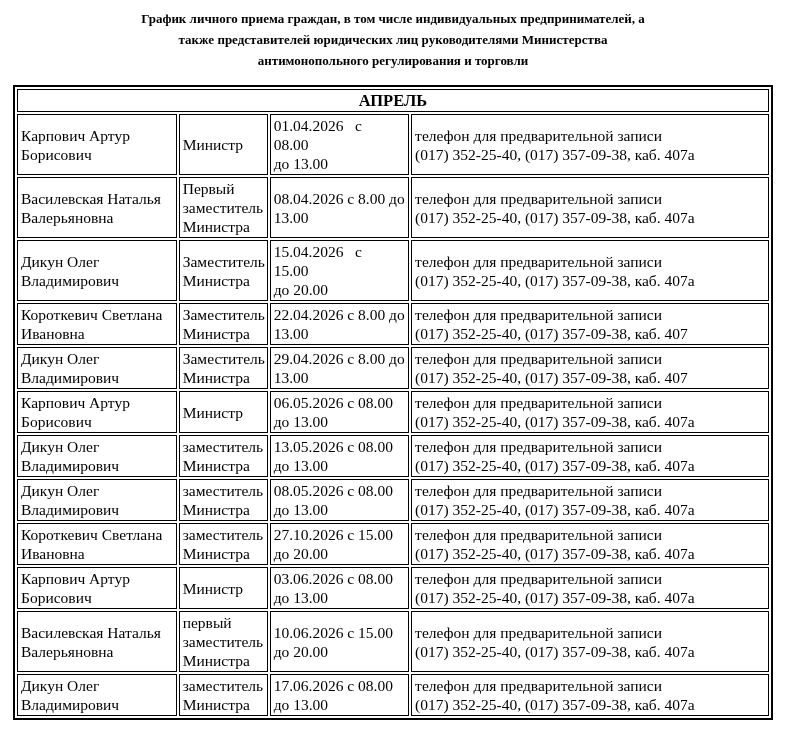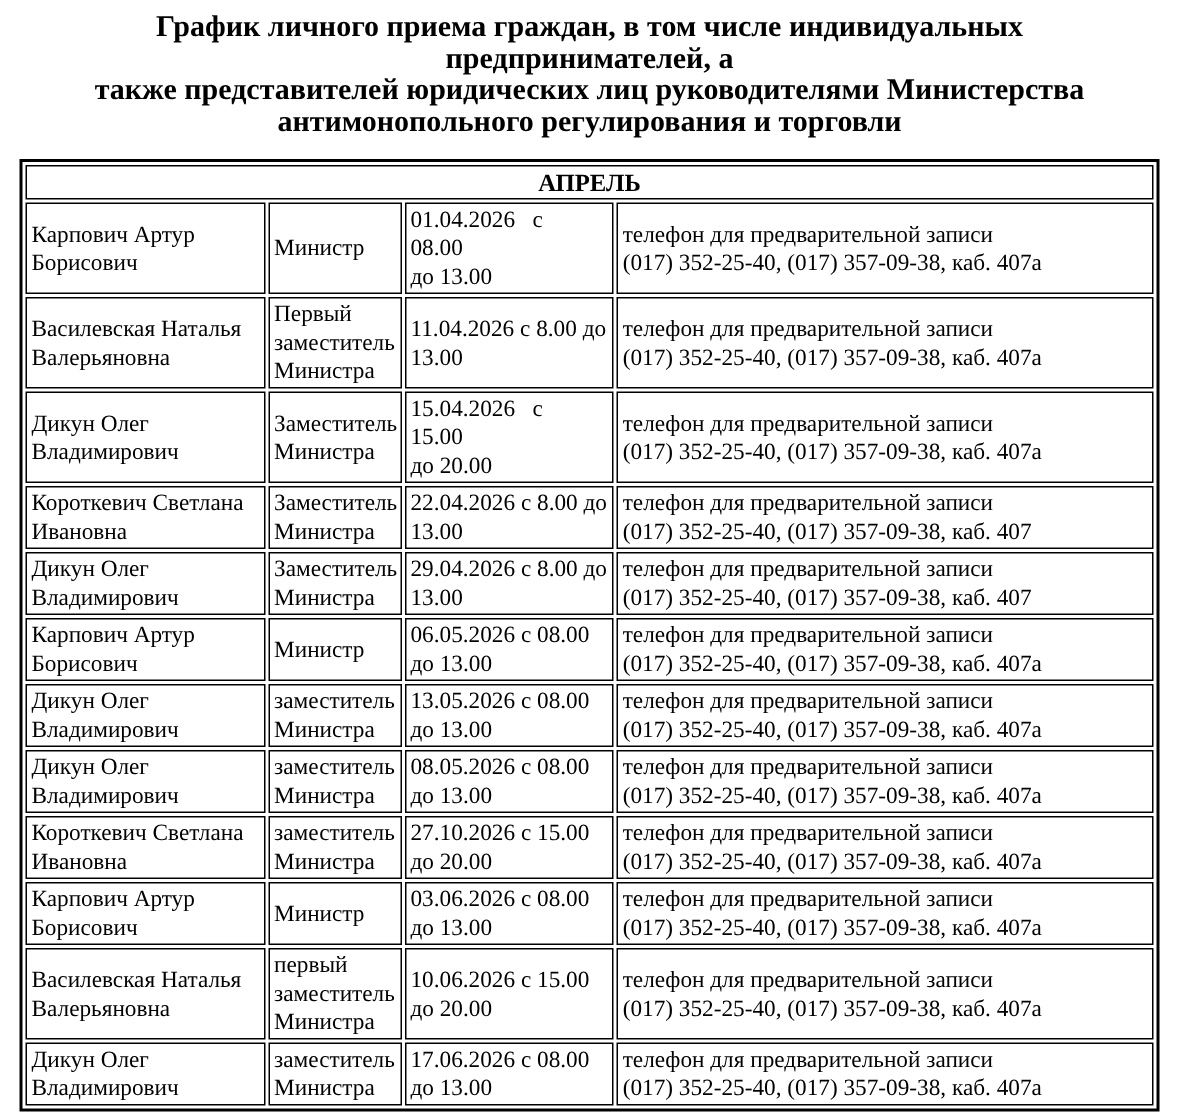--- a/index.html
+++ b/index.html
@@ -14,21 +14,21 @@
   }
   .page {
     width: 786px;
     min-height: 745px;
     background: #ffffff;
   }
   .title {
     padding: 8px 40px 0 40px;
     text-align: center;
     font-weight: bold;
-    font-size: 20px;
+    font-size: 13px;
     line-height: 21px;
     white-space: pre-line;
   }
   table.schedule {
     margin: 14px 0 0 13px;
     width: 760px;
     table-layout: fixed;
     border-collapse: separate;
     border-spacing: 2px;
     border: 2px solid #000000;
@@ -85,21 +85,21 @@
 до 13.00</td>
           <td class="phone-cell">телефон для предварительной записи
 (017) 352-25-40, (017) 357-09-38, каб. 407а</td>
         </tr>
         <tr>
           <td class="name-cell">Василевская Наталья
 Валерьяновна</td>
           <td class="position-cell">Первый
 заместитель
 Министра</td>
-          <td class="datetime-cell">11.04.2026 с 8.00 до
+          <td class="datetime-cell">08.04.2026 с 8.00 до
 13.00</td>
           <td class="phone-cell">телефон для предварительной записи
 (017) 352-25-40, (017) 357-09-38, каб. 407а</td>
         </tr>
         <tr>
           <td class="name-cell">Дикун Олег
 Владимирович</td>
           <td class="position-cell">Заместитель
 Министра</td>
           <td class="datetime-cell">15.04.2026   с   15.00

